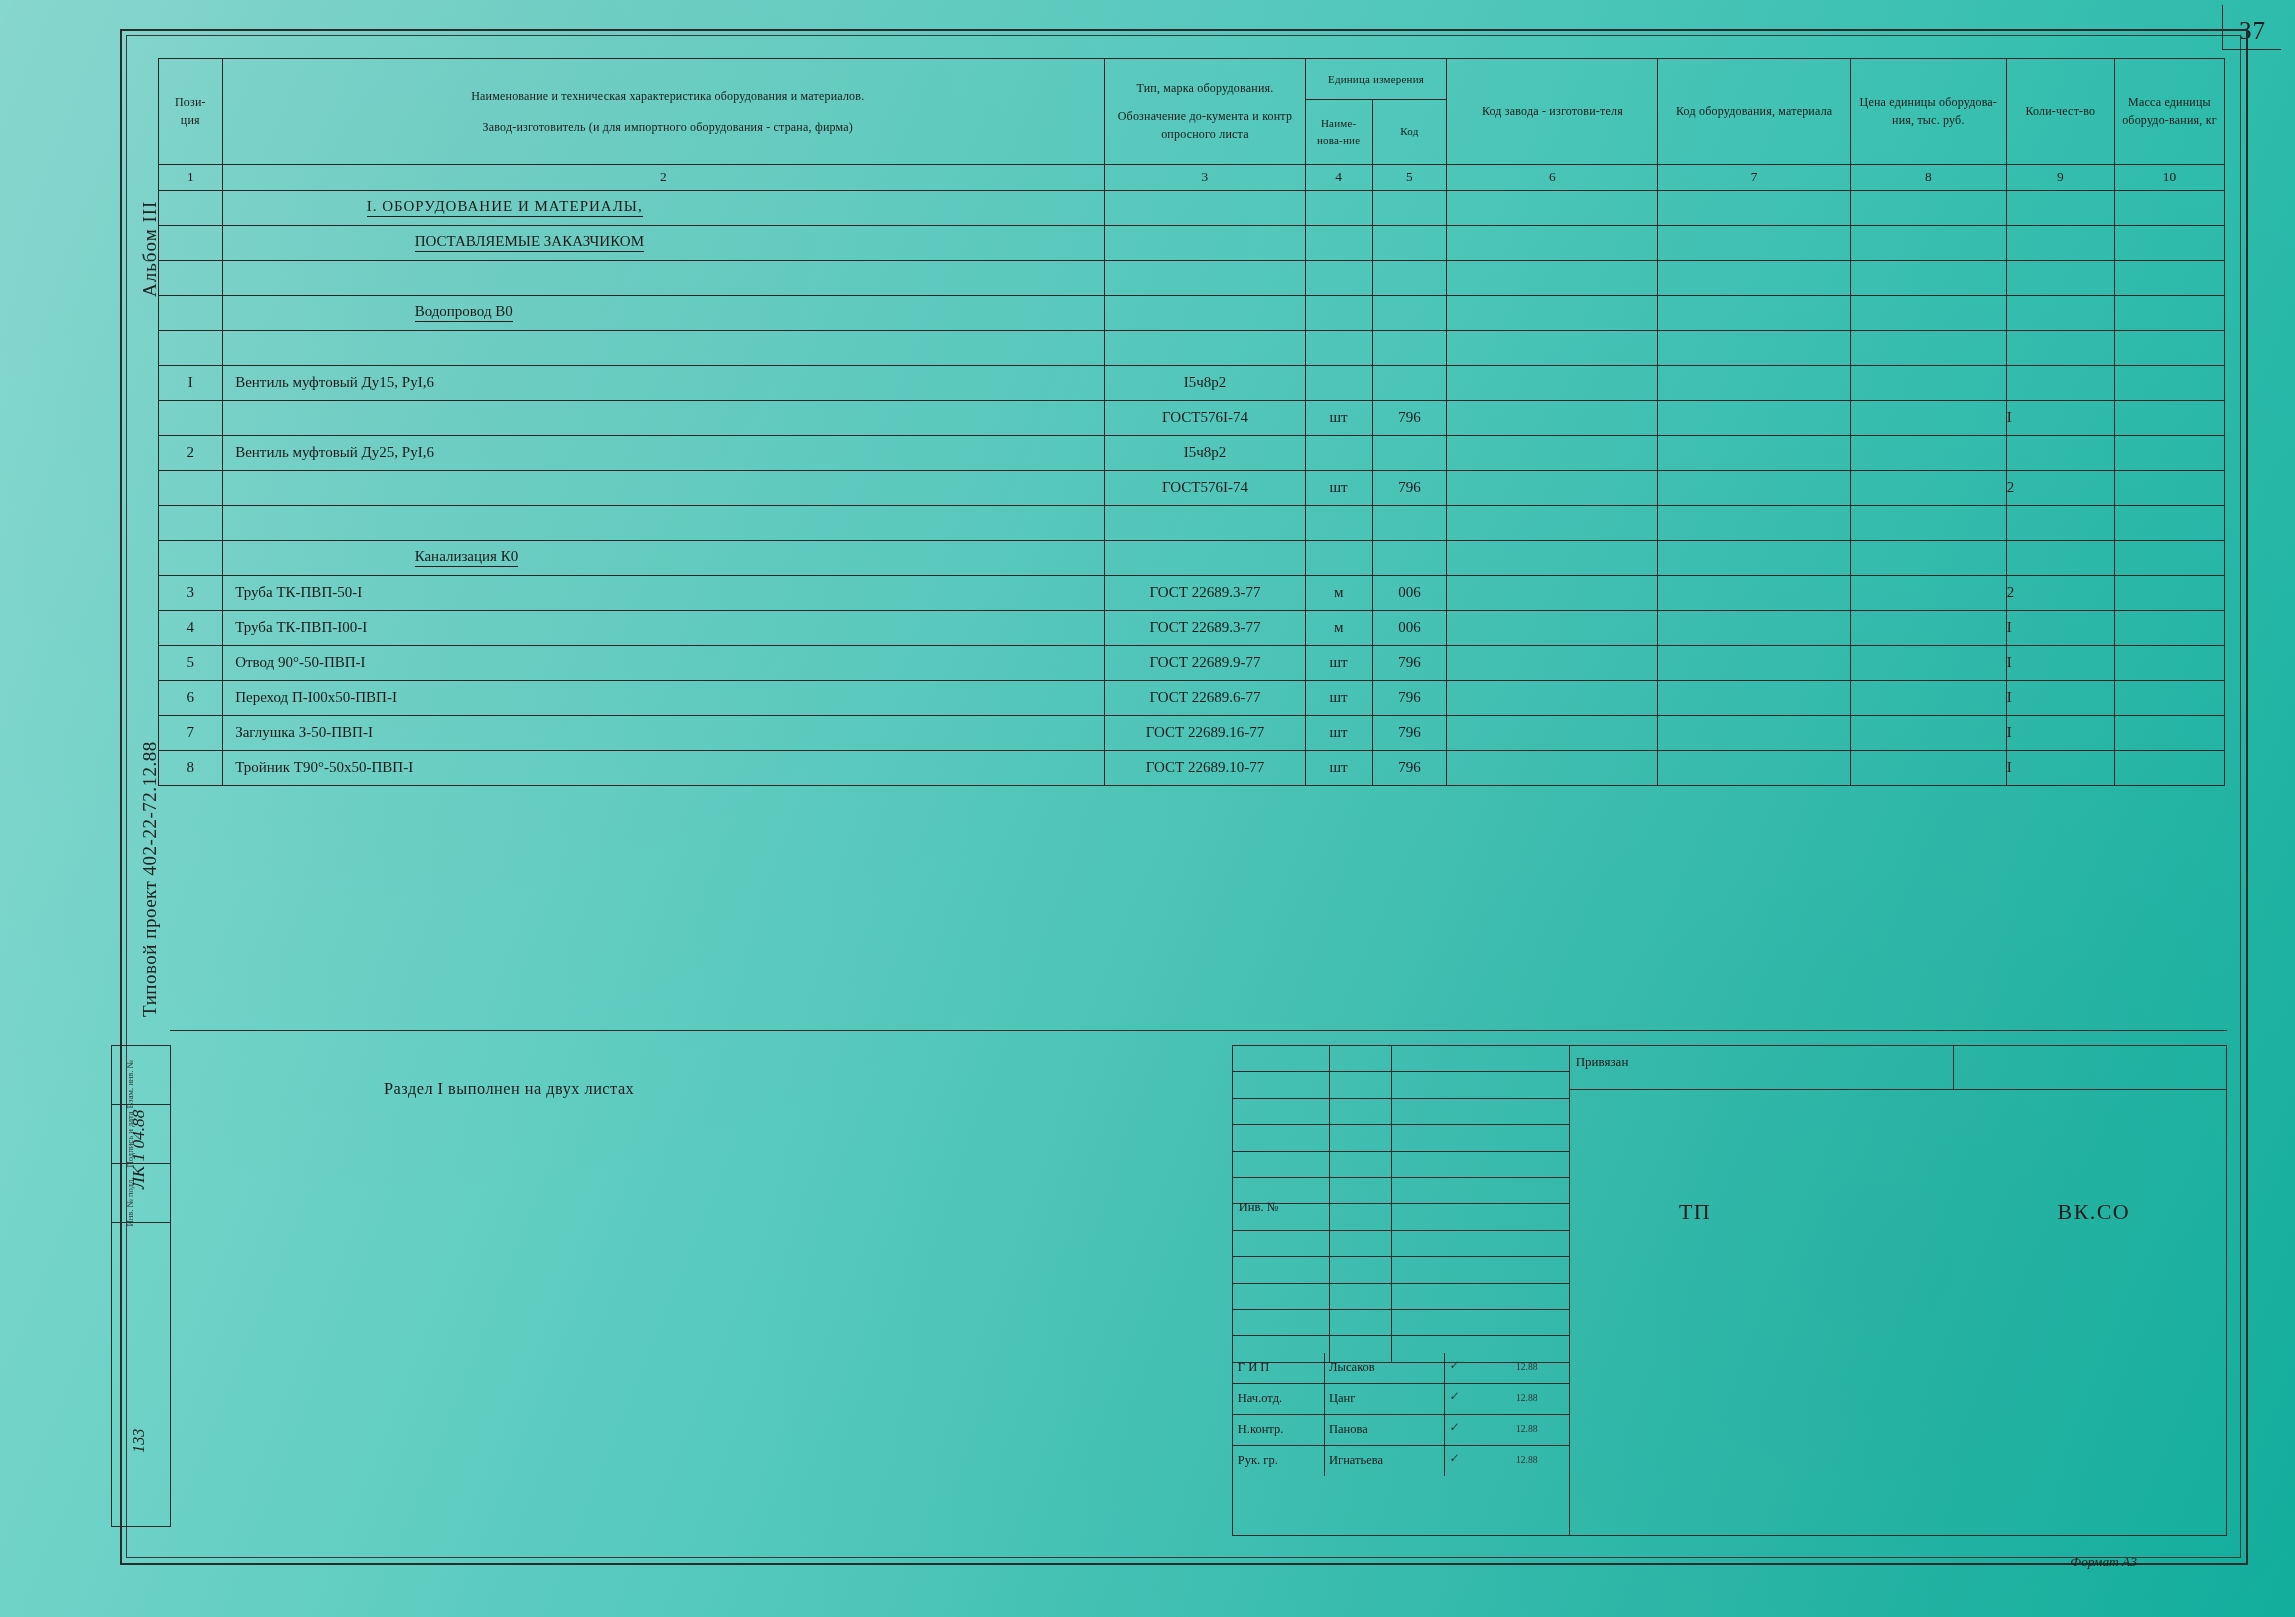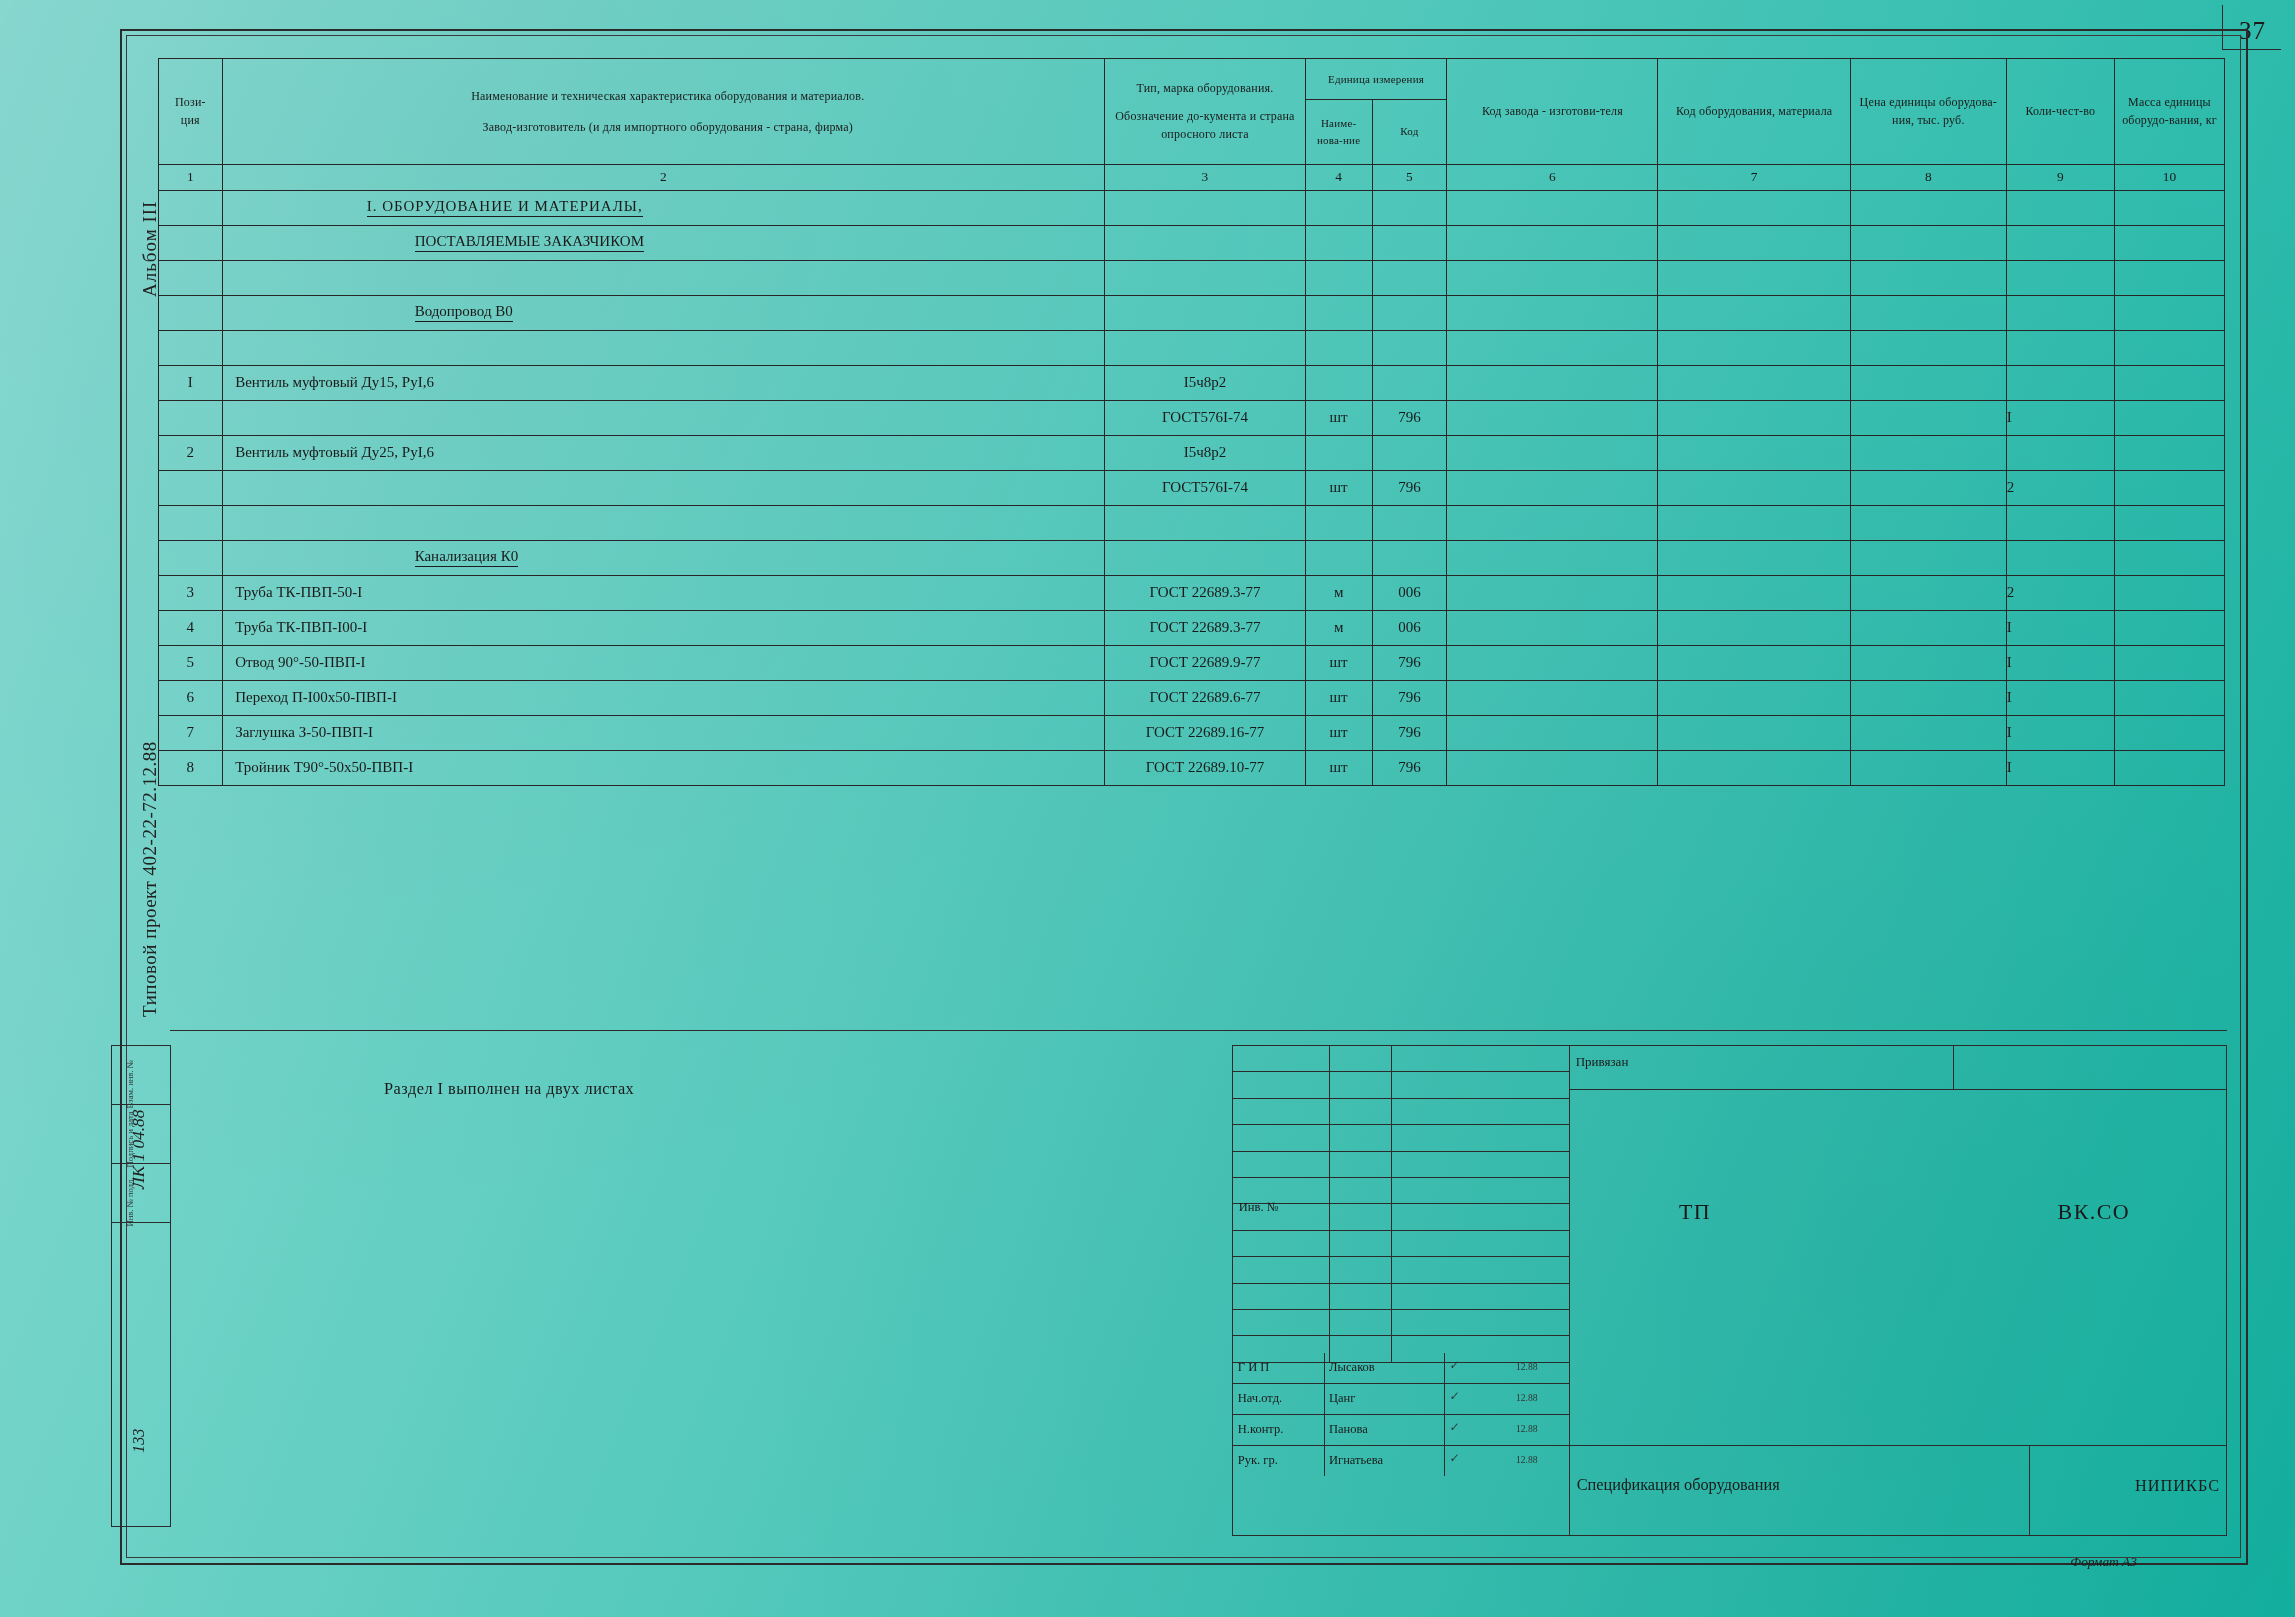--- a/index.html
+++ b/index.html
@@ -257,21 +257,21 @@
         <tr>
       <td class="hd c-pos" rowspan="2">Пози-<br>ция</td>
       <td class="hd c-name" rowspan="2">
         <div style="text-align:center;">Наименование и техническая характеристика  оборудования и материалов.</div>
         <div style="height:12.5px"></div>
         <div style="text-align:center;">Завод-изготовитель (и для импортного оборудования -  страна, фирма)</div>
       </td>
       <td class="hd c-type" rowspan="2">
         <div>Тип,  марка оборудования.</div>
         <div style="height:9.6px"></div>
-        <div>Обозначение до-кумента  и страна опросного листа</div>
+        <div>Обозначение до-кумента  и контр опросного листа</div>
       </td>
       <td class="hd small" colspan="2" style="height:34px">Единица измерения</td>
       <td class="hd c-zav" rowspan="2">Код  завода - изготови-теля</td>
       <td class="hd c-kod" rowspan="2">Код оборудования, материала</td>
       <td class="hd c-price" rowspan="2">Цена единицы оборудова-ния, тыс. руб.</td>
       <td class="hd c-qty" rowspan="2">Коли-чест-во</td>
       <td class="hd c-mass" rowspan="2">Масса единицы оборудо-вания, кг</td>
     </tr>
     <tr>
       <td class="hd small c-unit-name" style="height:58px">Наиме-нова-ние</td>
@@ -573,24 +573,19 @@
         <span class="lbl">Привязан</span>
         <div class="cell2"></div>
       </div>
 
       <div class="tp-row">
         <span class="tp">ТП</span>
         <span class="vk">ВК.СО</span>
       </div>
 
 
-      <div class="bot-row">
-        <div class="spec-t">Спецификация оборудования</div>
-        <div class="colsep"></div>
-        <div class="org">НИПИКБС</div>
-      </div>
     </div>
   </div>
 
   <div class="format">Формат А3</div>
 
 </div>
 
 
 </body></html>

